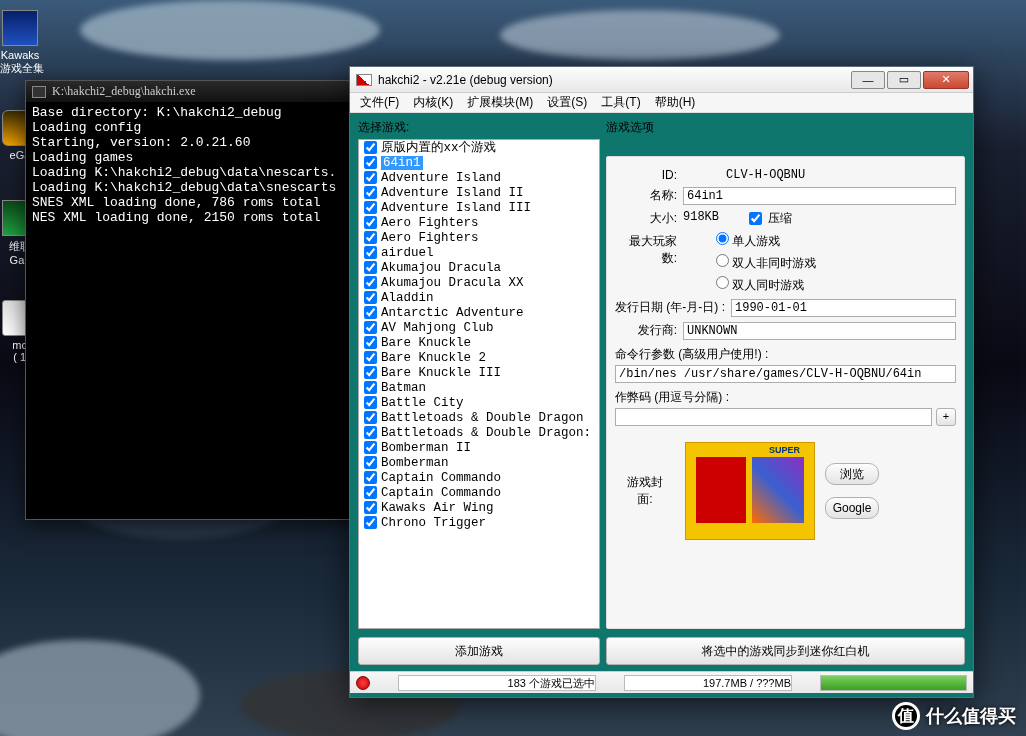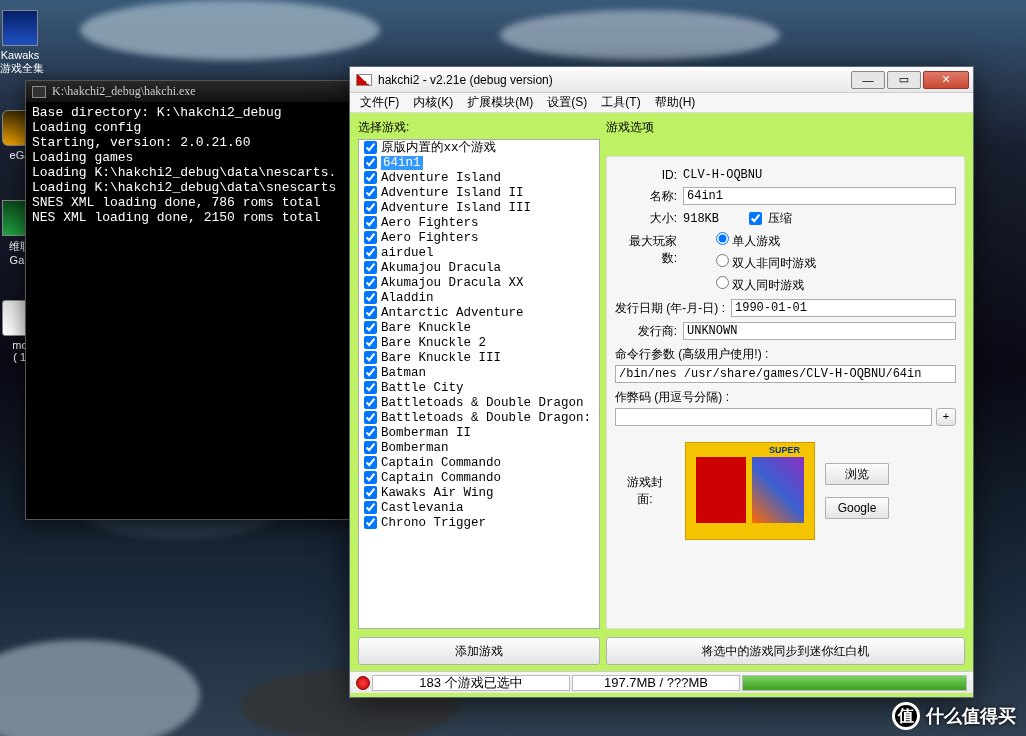--- a/index.html
+++ b/index.html
@@ -25,21 +25,21 @@
     font-family:"Courier New",monospace; font-size:13px;
     border:1px solid #555;
     box-shadow:0 4px 20px rgba(0,0,0,0.6);
   }
   .console .title { background:linear-gradient(#2a2a2a,#111); color:#ccc; padding:3px 6px; font-family:Tahoma; font-size:12px; display:flex; align-items:center; gap:6px;}
   .console .body { padding:4px 6px; white-space:pre; line-height:1.15; }
 
   
   .hakchi {
     position:absolute; left:349px; top:66px; width:625px; height:632px;
-    background:#bef264;
+    background:#0f766e;
     border:1px solid #5a6a7a;
     box-shadow:0 6px 30px rgba(0,0,0,0.6);
   }
   .titlebar {
     height:26px; background:linear-gradient(#fdfdfd,#e8e8e8);
     border-bottom:1px solid #ccc;
     display:flex; align-items:center; padding:0 4px 0 6px;
   }
   .titlebar .appicon { width:16px; height:12px; background:linear-gradient(45deg,#d40000 50%,#fff 50%); margin-right:6px; border:1px solid #888; }
   .titlebar .spacer { flex:1; }
@@ -60,42 +60,42 @@
   .gamelist .row input { margin:0 4px 0 2px; width:13px; height:13px;}
   .gamelist .row.selected span { background:#3399ff; color:#fff; padding:0 2px; }
   .addbtn, .syncbtn {
     margin-top:8px; height:28px; border:1px solid #b0b0b0; border-radius:3px;
     background:linear-gradient(#fdfdfd,#e4e4e4); text-align:center; line-height:26px; cursor:default;
   }
   
   .rightcol { flex:1; display:flex; flex-direction:column; }
   .rightcol .grouplbl { margin-bottom:20px; }
   .optbox { border:1px solid #ddd; background:#f6f6f6; padding:6px 8px 8px 8px; flex:1; border-radius:2px; position:relative;}
-  .fld { display:flex; align-items:center; margin:5px 0; gap:6px; font-size:12px;}
+  .fld { display:flex; margin:5px 0; gap:6px; font-size:12px;}
   .fld label { width:62px; text-align:right; }
   .fld input[type=text] { flex:1; border:1px solid #abadb3; padding:1px 3px; font-family:"Courier New",monospace; font-size:12px; height:18px; }
   .fld .short { width:100px; flex:none; }
   .hint { font-size:12px; margin:6px 0 2px 0;}
   .smallbtn { width:20px; height:18px; border:1px solid #b0b0b0; border-radius:3px; background:linear-gradient(#fdfdfd,#e4e4e4); text-align:center; font-size:11px; line-height:15px; cursor:default;}
   .coverrow { display:flex; align-items:center; margin-top:16px; gap:10px;}
   .coverrow .covlbl { width:60px; text-align:center; font-size:12px;}
   .cover { width:130px; height:98px; background:#f5c400; border:1px solid #cc9a00; position:relative; padding:6px;}
   .cover .cart { position:absolute; left:10px; top:14px; width:50px; height:66px; background:#cc0000; }
   .cover .cart2 { position:absolute; right:10px; top:14px; width:52px; height:66px; background:linear-gradient(45deg,#ff6a00,#3a60d0,#8a30c0); }
   .cover .supr { position:absolute; right:14px; top:2px; font-size:9px; font-weight:bold; color:#003388;}
   .covbtns { display:flex; flex-direction:column; gap:12px;}
-  .covbtns button { width:64px; height:22px; border:1px solid #b0b0b0; border-radius:1px; background:linear-gradient(#fdfdfd,#e4e4e4); font-size:12px; cursor:default;}
+  .covbtns button { width:54px; height:22px; border:1px solid #b0b0b0; border-radius:10px; background:linear-gradient(#fdfdfd,#e4e4e4); font-size:12px; cursor:default;}
 
   
   .statusbar {
     height:22px; display:flex; align-items:center; padding:0 6px; gap:2px;
     background:linear-gradient(#f6f6f6,#e8e8e8); border-top:1px solid #ccc;
   }
   .statusbar .dot { width:14px; height:14px; border-radius:50%; background:radial-gradient(#ff4040,#c00000); border:1px solid #800;}
-  .statusbar .seg { border:1px solid #bbb; background:#fff; height:16px; line-height:14px; text-align:center; font-size:13px;}
+  .statusbar .seg { border:1px solid #bbb; background:#fff; height:16px; line-height:14px; text-align:right; font-size:11px;margin-left:26px;}
   .statusbar .s1 { width:198px; }
   .statusbar .s2 { width:168px; }
   .statusbar .s3 { flex:1; background:linear-gradient(#7cd060,#3aa020); }
 
   
   .watermark { position:absolute; right:10px; bottom:6px; display:flex; align-items:center; gap:6px; color:#fff; font-size:18px; font-weight:bold; text-shadow:0 0 4px #000;}
   .watermark .circ { width:28px; height:28px; border-radius:50%; background:#000; color:#fff; display:flex; align-items:center; justify-content:center; font-size:16px; border:3px solid #fff;}
 
   ::-webkit-scrollbar { width:16px; }
   ::-webkit-scrollbar-track { background:#f0f0f0; border-left:1px solid #ddd;}
@@ -211,20 +211,24 @@
           <div class="row">
             <input type="checkbox" checked="" style="">
             <span>Aladdin</span>
           </div>
           <div class="row">
             <input type="checkbox" checked="" style="">
             <span>Antarctic Adventure</span>
           </div>
           <div class="row">
             <input type="checkbox" checked="" style="">
+            <span>AV Mahjong Club</span>
+          </div>
+          <div class="row">
+            <input type="checkbox" checked="" style="">
             <span>Bare Knuckle</span>
           </div>
           <div class="row">
             <input type="checkbox" checked="" style="">
             <span>Bare Knuckle 2</span>
           </div>
           <div class="row">
             <input type="checkbox" checked="" style="">
             <span>Bare Knuckle III</span>
           </div>
@@ -256,40 +260,36 @@
             <input type="checkbox" checked="" style="">
             <span>Captain Commando</span>
           </div>
           <div class="row">
             <input type="checkbox" checked="" style="">
             <span>Captain Commando</span>
           </div>
           <div class="row">
             <input type="checkbox" checked="" style="">
             <span>Kawaks Air Wing</span>
-          </div>
-          <div class="row">
-            <input type="checkbox" checked="" style="">
-            <span>Castlevania</span>
           </div>
           <div class="row">
             <input type="checkbox" checked="" style="">
             <span>Chrono Trigger</span>
           </div>
         </div>
       <div class="addbtn">添加游戏</div>
     </div>
 
     <div class="rightcol">
       <div class="grouplbl">游戏选项</div>
       <div class="optbox">
 
         <div class="fld">
           <label>ID:</label>
-          <span style="font-family:'Courier New';">CLV-H-OQBNU</span>
+          <span style="font-family:'Courier New';margin-left:43px;">CLV-H-OQBNU</span>
         </div>
 
         <div class="fld">
           <label>名称:</label>
           <input type="text" value="64in1" style="">
         </div>
 
         <div class="fld">
           <label>大小:</label>
           <span style="font-family:'Courier New';width:60px;">918KB</span>

